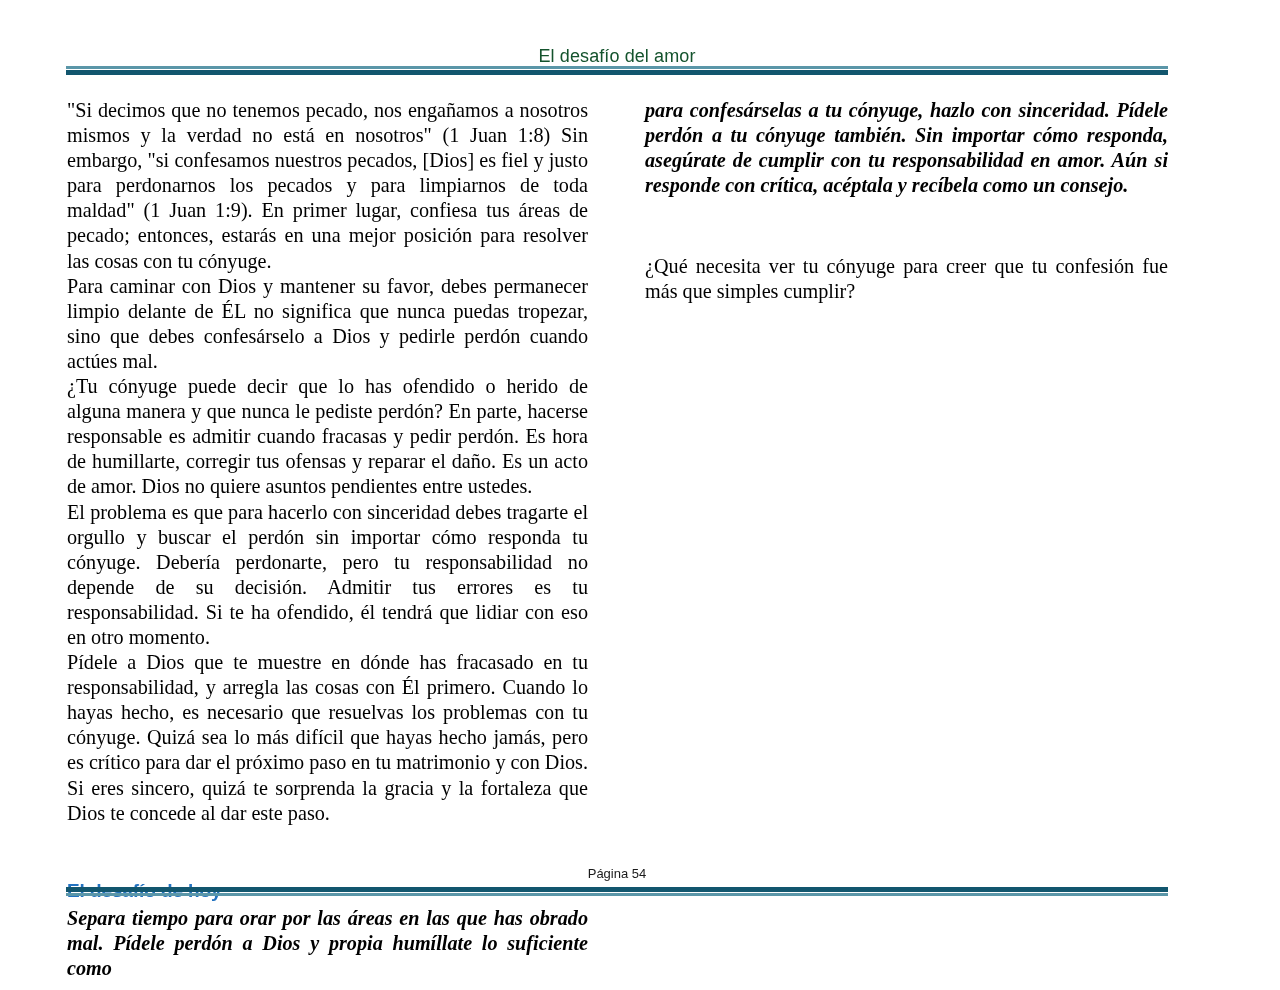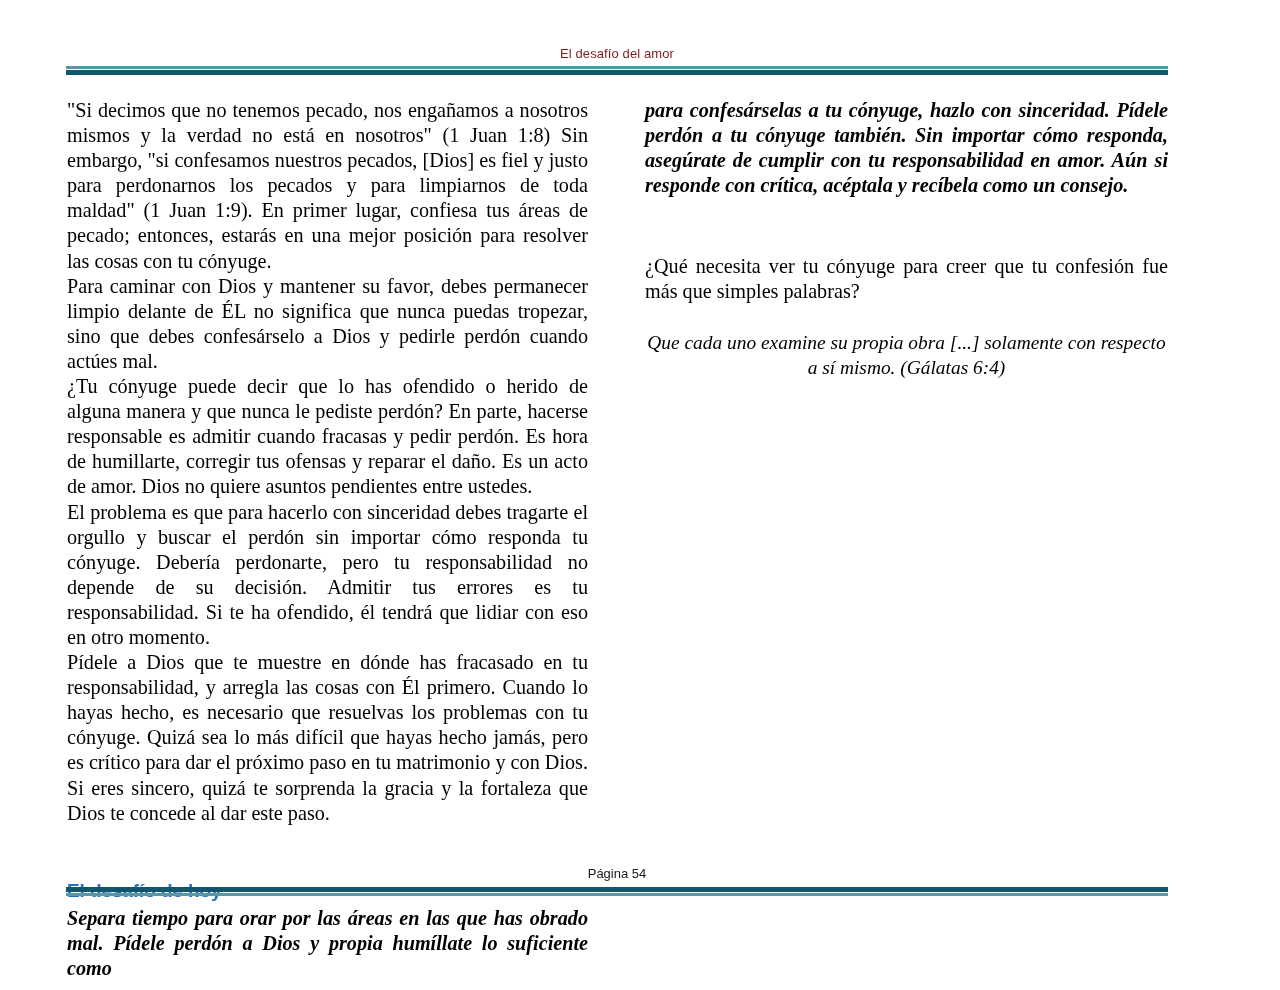--- a/index.html
+++ b/index.html
@@ -24,22 +24,22 @@
   }
 
   
   .page-header {
     position: absolute;
     left: 66px;
     top: 46px;
     width: 1102px;
     text-align: center;
     font-family: "Liberation Sans", sans-serif;
-    font-size: 13px;
-    color: #7f1d1d;
+    font-size: 18px;
+    color: #14532d;
     letter-spacing: 0.1px;
   }
 
   .rule-header {
     position: absolute;
     left: 66px;
     top: 66px;
     width: 1102px;
     height: 10px;
   }
@@ -187,25 +187,24 @@
   </div>
 
   <div class="col col-right">
     <p class="bolditalic last-line-left">para confesárselas a tu cónyuge, hazlo con sinceridad. Pídele perdón a tu cónyuge también. Sin importar cómo responda, asegúrate de cumplir con tu responsabilidad en amor. Aún si responde con crítica, acéptala y recíbela como un consejo.</p>
 
     <div class="spacer-lg"></div>
 
 
     <div class="spacer-md"></div>
 
-    <p class="body last-line-left">¿Qué necesita ver tu cónyuge para creer que tu confesión fue más que simples palabras?</p>
+    <p class="body last-line-left">¿Qué necesita ver tu cónyuge para creer que tu confesión fue más que simples cumplir?</p>
 
     <div class="spacer-sm"></div>
 
-    <p class="centered-italic">Que cada uno examine su propia obra [...] solamente con respecto a sí mismo. (Gálatas 6:4)</p>
   </div>
 
   <div class="rule-footer">
     <div class="thick"></div>
     <div class="thin"></div>
   </div>
 
   <div class="page-footer">Página 54</div>
 
 </div>

